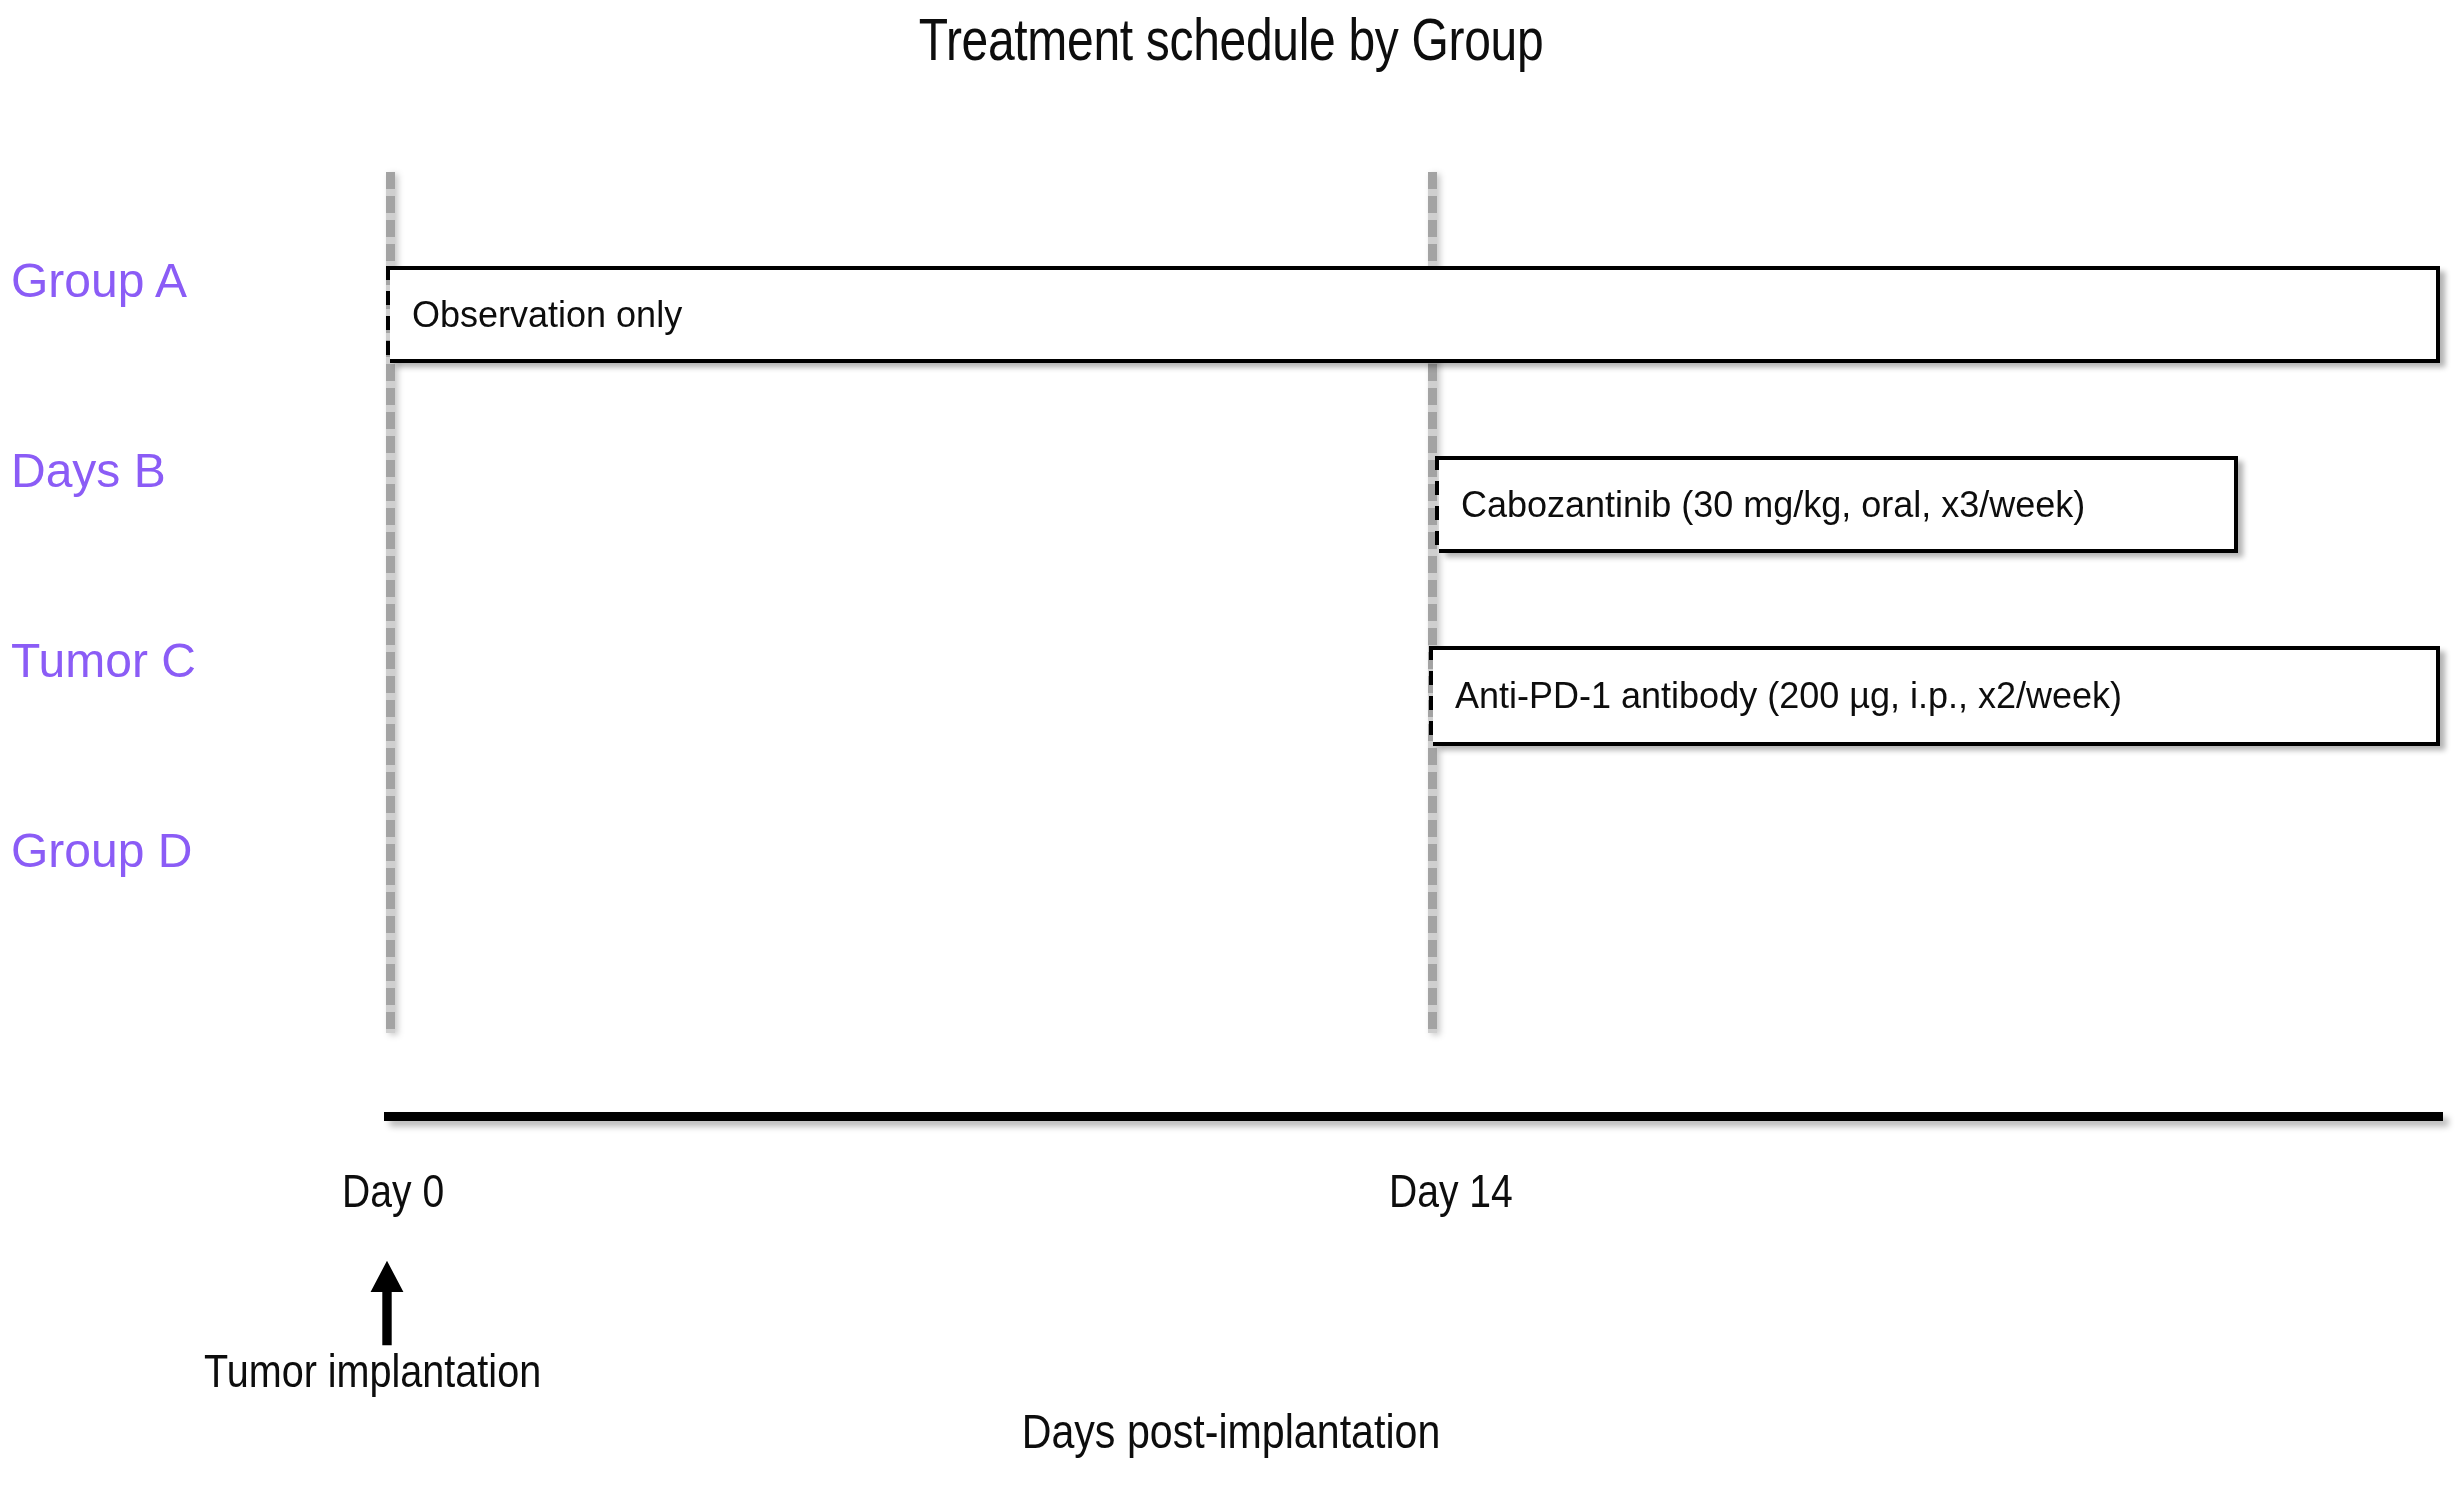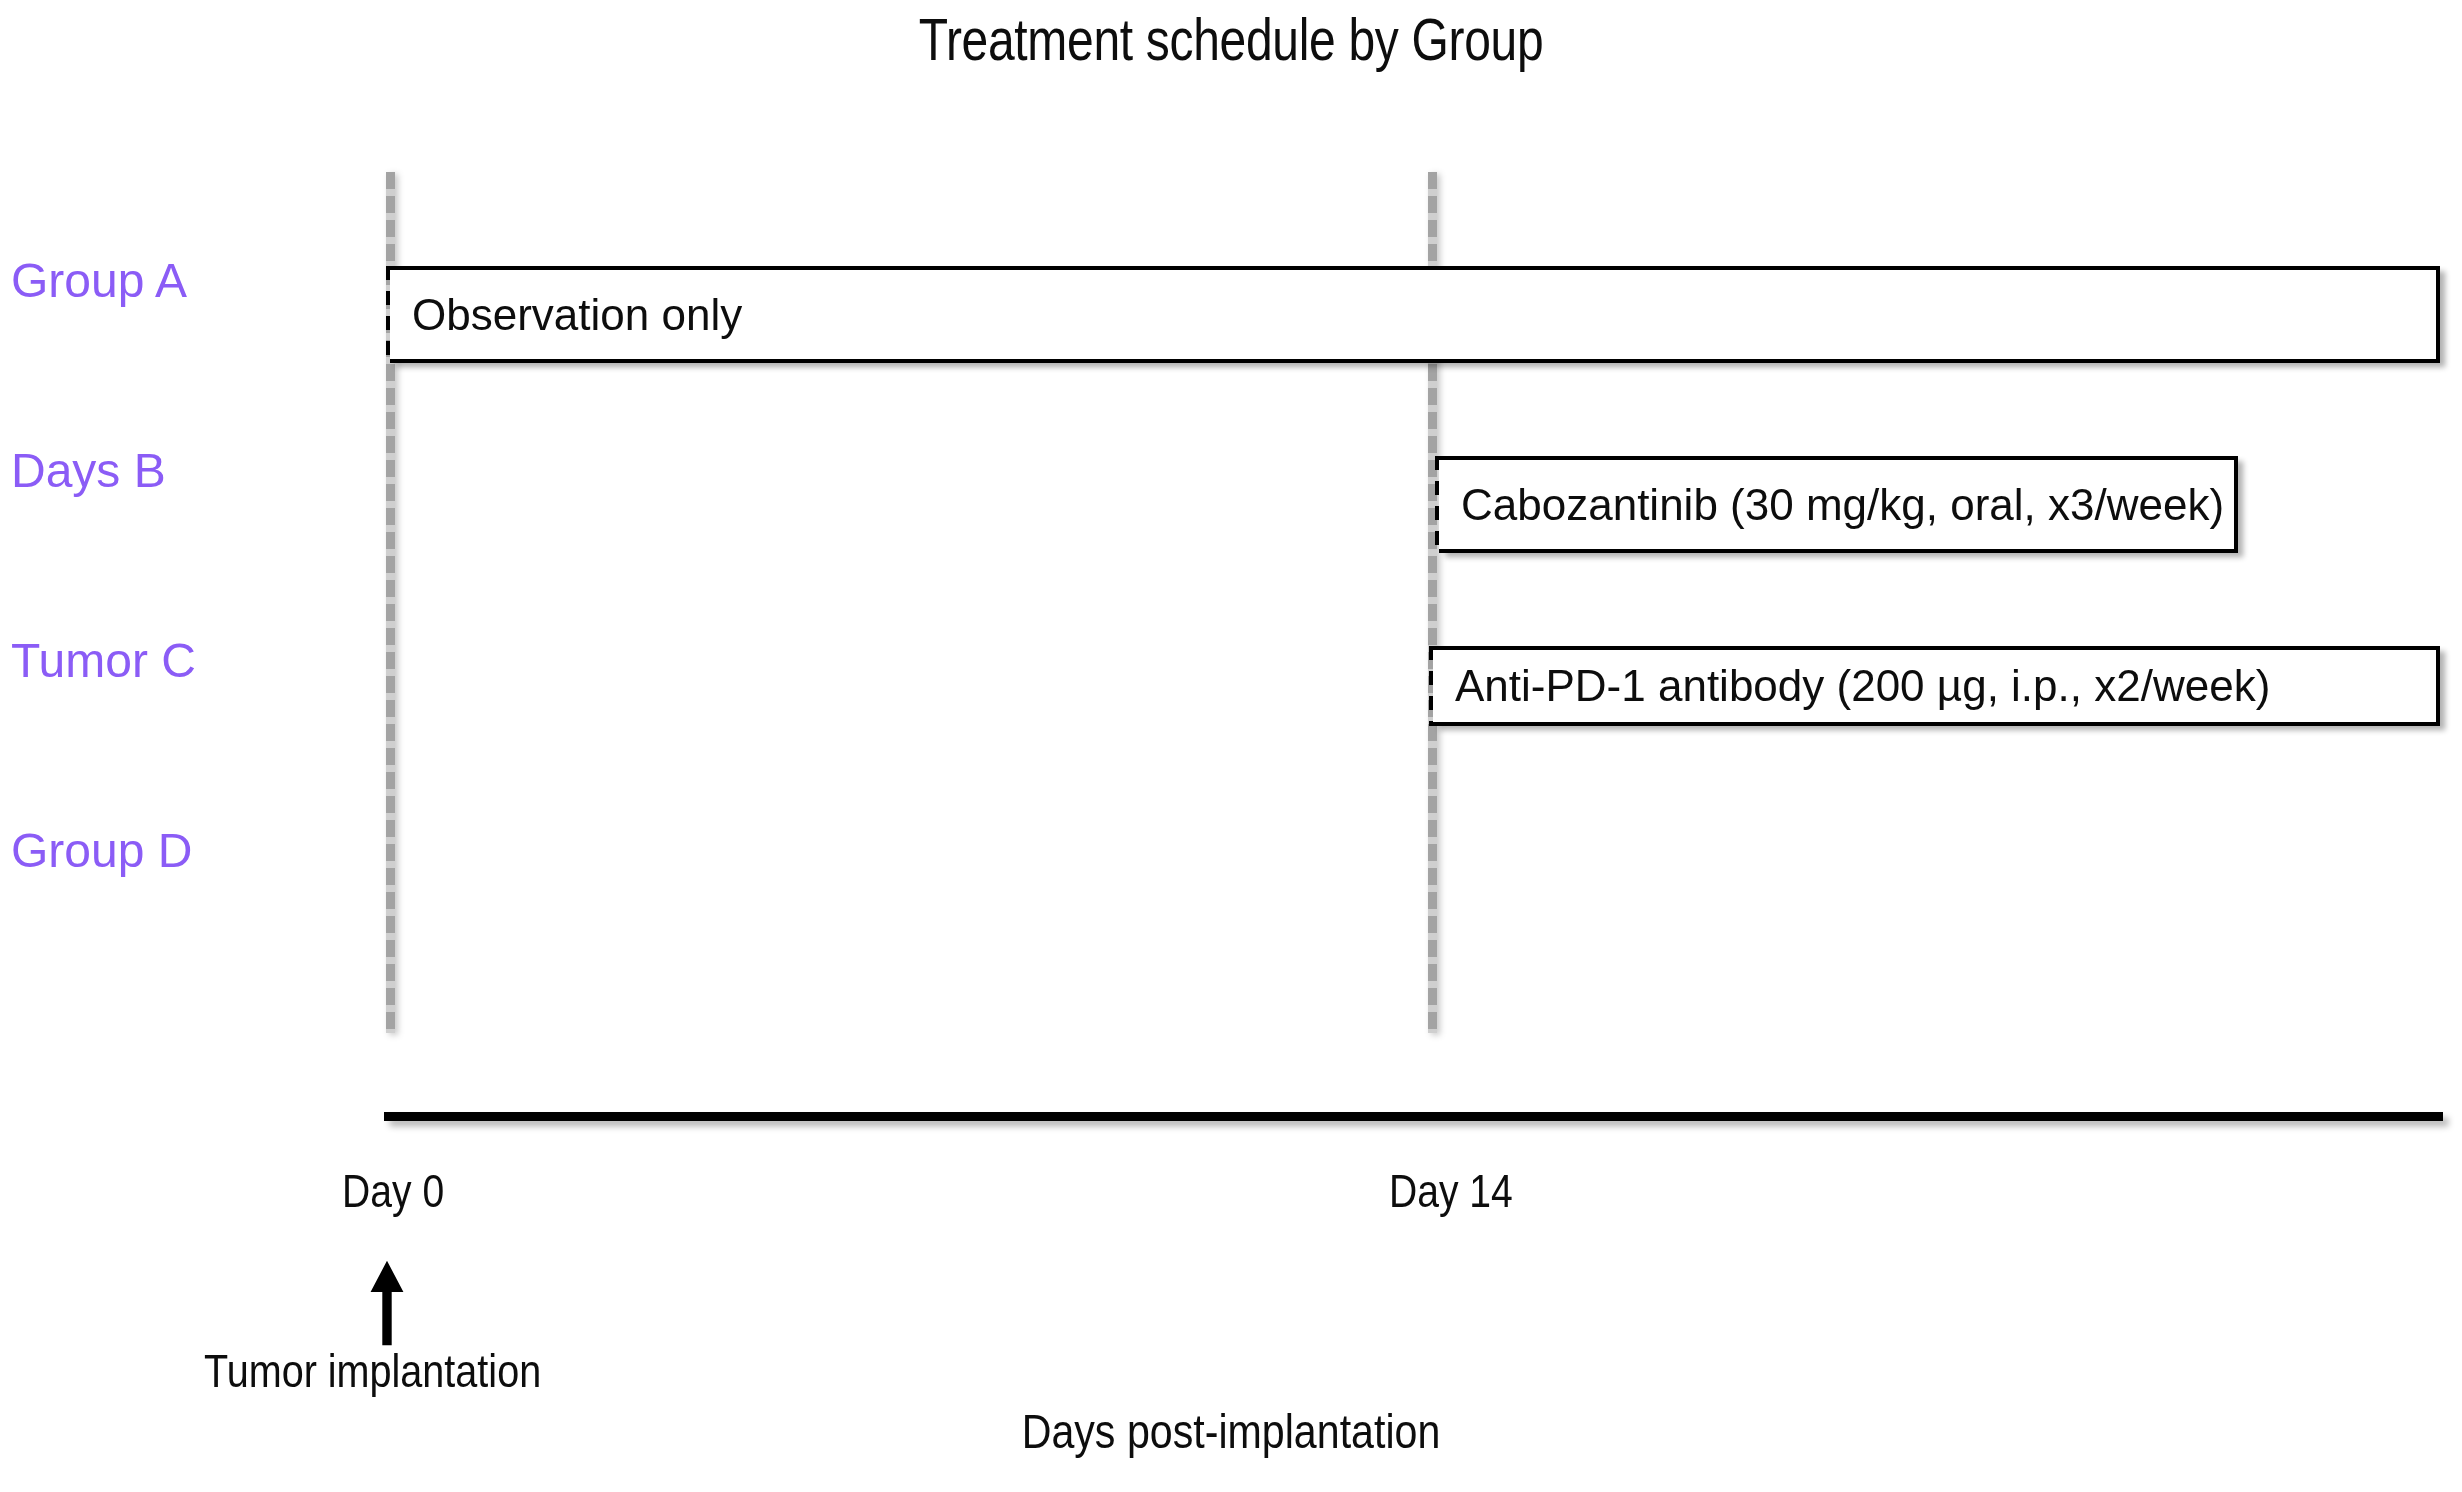--- a/index.html
+++ b/index.html
@@ -70,21 +70,21 @@
     border: 4px solid #000000;
     box-sizing: border-box;
     box-shadow: 5.5px 4.8px 5.5px rgba(0,0,0,0.30);
     z-index: 3;
   }
   .tbox .tbox-label {
     position: absolute;
     left: 22px;
     top: 50%;
     transform: translateY(-50%);
-    font-size: 44px;
+    font-size: 36px;
     line-height: 44px;
     white-space: nowrap;
     color: #0d0d0d;
   }
   
   .tbox.dashed-left {
     border-left: none;
   }
   .tbox.dashed-left::before {
     content: "";
@@ -175,21 +175,21 @@
   <div class="vline" style="left:1428px;"></div>
 
   <div class="tbox dashed-left" style="left:390px; top:266px; width:2050px; height:97px;">
     <span class="tbox-label">Observation only</span>
   </div>
 
   <div class="tbox dashed-left" style="left:1439px; top:456px; width:799px; height:97px;">
     <span class="tbox-label">Cabozantinib (30 mg/kg, oral, x3/week)</span>
   </div>
 
-  <div class="tbox dashed-left" style="left:1433px; top:646px; width:1007px; height:80px;">
+  <div class="tbox dashed-left" style="left:1433px; top:646px; width:1007px; height:100px;">
     <span class="tbox-label">Anti-PD-1 antibody (200 µg, i.p., x2/week)</span>
   </div>
 
 
   <div class="axis-line"></div>
 
   <div class="day-label" style="left:333px; top:1164px;">Day 0</div>
   <div class="day-label" style="left:1378px; top:1164px;">Day 14</div>
 
   <div class="implant-arrow">

